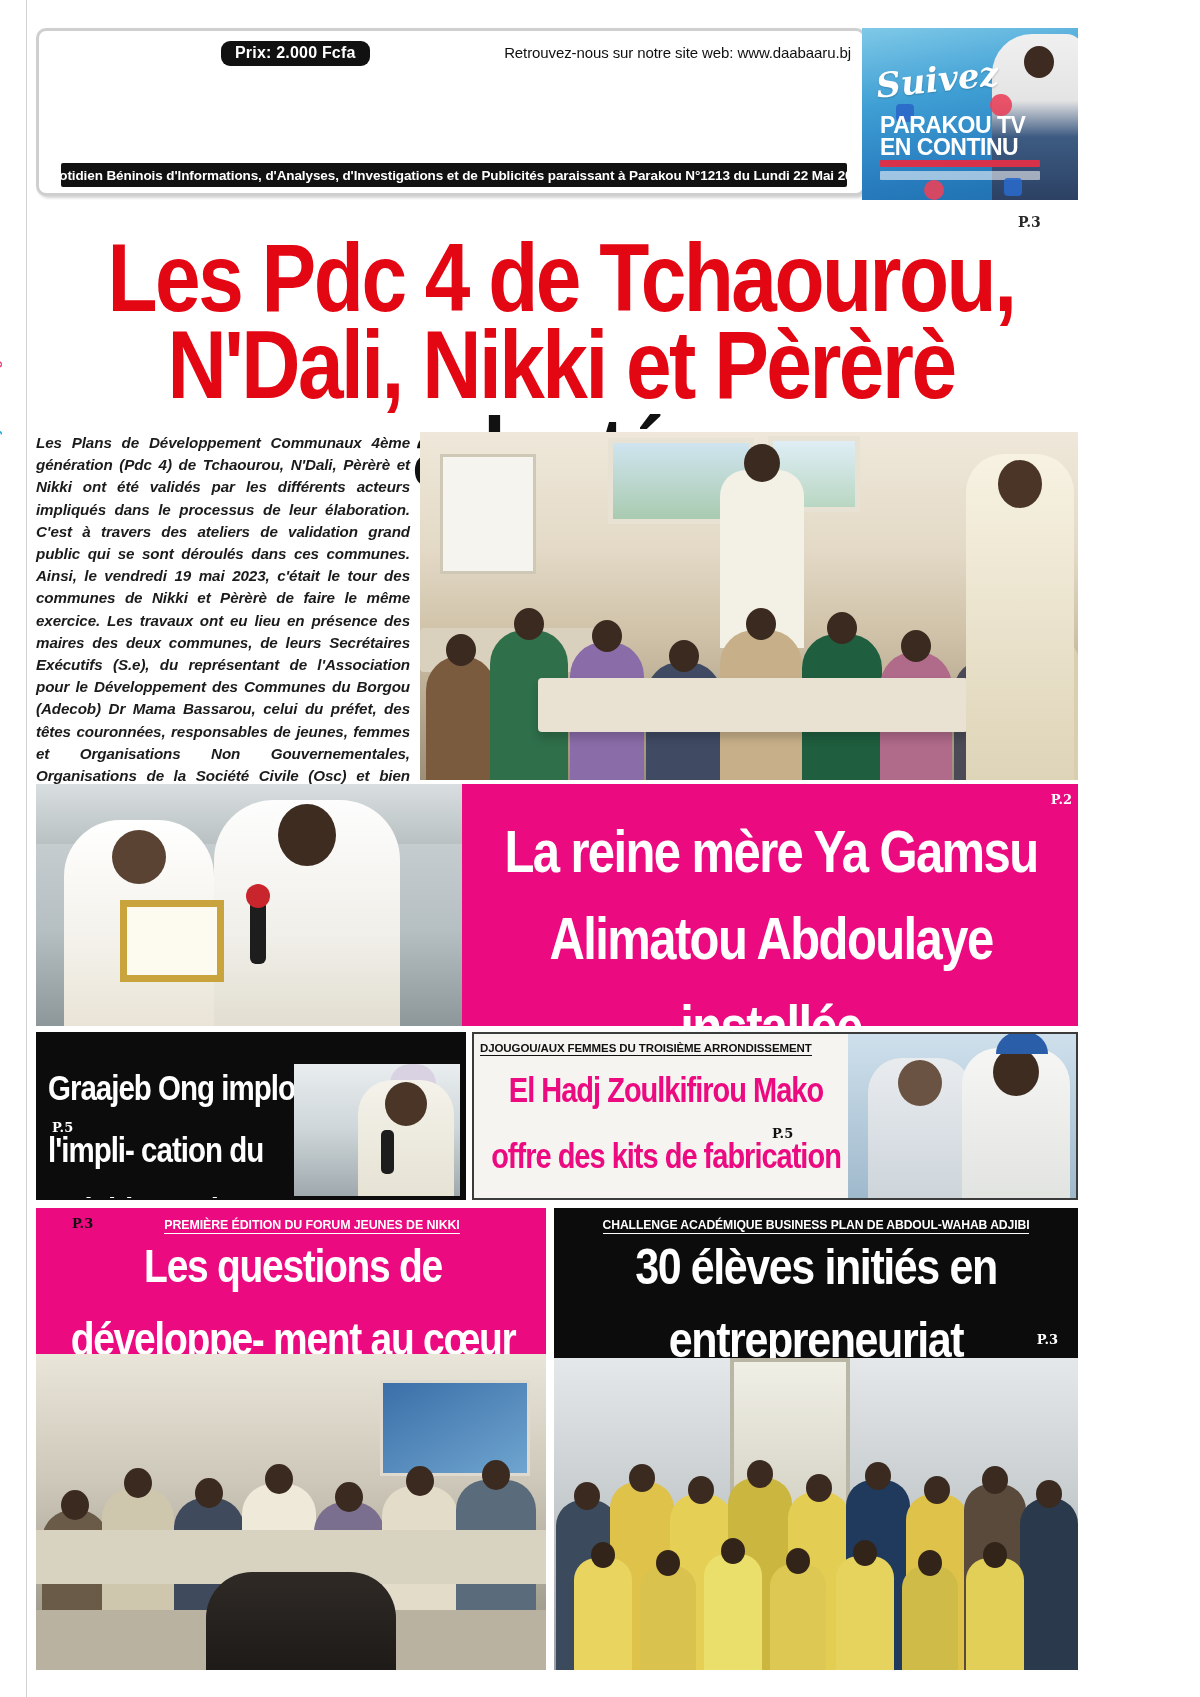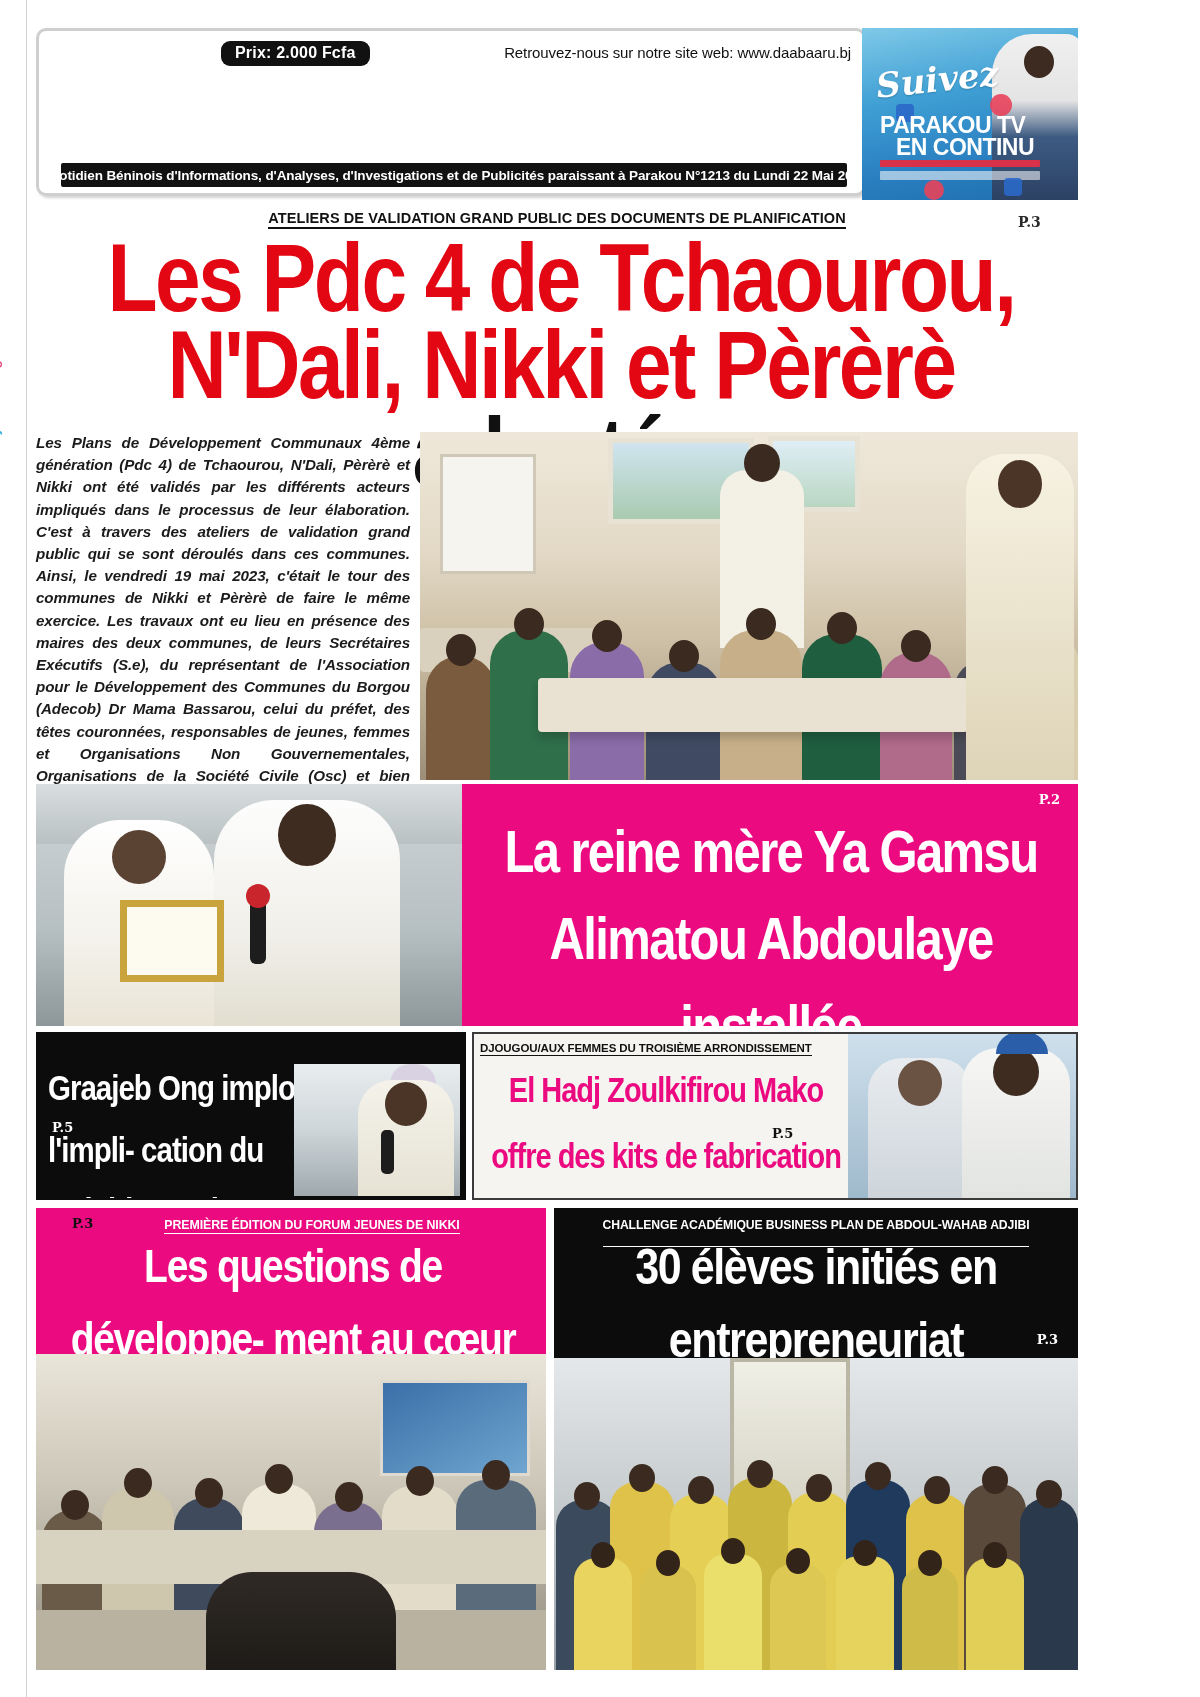--- a/index.html
+++ b/index.html
@@ -93,21 +93,21 @@
     text-shadow:0 1px 2px rgba(0,0,0,.2);
   }
   .tv-ad .l1 {
     position:absolute; left:18px; top:86px; width:170px;
     font-size:23px; font-weight:800; color:#fff; letter-spacing:-.5px;
     line-height:22px; font-family:"Liberation Sans", sans-serif;
   }
   .tv-ad .l2 {
     position:absolute; left:18px; top:108px; width:170px;
     font-size:23px; font-weight:800; color:#fff; letter-spacing:-.5px;
-    line-height:22px; font-family:"Liberation Sans", sans-serif;text-align:center;
+    line-height:22px; font-family:"Liberation Sans", sans-serif;
   }
   .tv-ad .sub {
     position:absolute; left:18px; top:132px; width:160px; height:7px;
     background:#d8324a; border-radius:1px;
   }
   .tv-ad .bar2 {
     position:absolute; left:18px; top:143px; width:160px; height:9px;
     background:rgba(255,255,255,.55); border-radius:1px;
   }
   .tv-ad .person {
@@ -260,21 +260,21 @@
     content:""; position:absolute; left:-4px; top:-16px; width:24px; height:24px;
     border-radius:50%; background:#c9252c;
   }
   .sec-pink .kicker {
     position:absolute; left:432px; top:10px; width:604px;
     text-align:center; color:#fff; font-size:13.6px; font-weight:800;
     letter-spacing:.1px;
   }
   .sec-pink .kicker span { border-bottom:2px solid #fff; padding-bottom:1px; }
   .sec-pink .pref {
-    position:absolute; right:18px; top:8px; color:#fff;
+    position:absolute; right:6px; top:8px; color:#fff;
     font-size:13px; font-weight:700; font-family:"DejaVu Serif", serif;
   }
   .sec-pink .head {
     position:absolute; left:428px; top:24px; width:614px;
     text-align:center; color:#fff; font-weight:800;
     font-size:49px; line-height:73px; letter-spacing:-1.6px;
     transform:scaleY(1.2); transform-origin:top center;
   }
 
   
@@ -423,21 +423,21 @@
 
   
   .sec-ent {
     position:absolute; left:554px; top:1208px; width:524px; height:462px;
     background:#0c0c0c; overflow:hidden;
   }
   .sec-ent .kicker {
     position:absolute; left:8px; top:10px; width:508px; text-align:center;
     color:#fff; font-size:12.2px; font-weight:800; letter-spacing:-.1px;
   }
-  .sec-ent .kicker span { border-bottom:1.5px solid #fff; padding-bottom:14px;margin-top:16px; }
+  .sec-ent .kicker span { border-bottom:1.5px solid #fff; padding-bottom:1px;margin-top:16px; }
   .sec-ent .head {
     position:absolute; left:8px; top:22px; width:508px; text-align:center;
     color:#fff; font-weight:800; font-size:43px; line-height:62px;
     letter-spacing:-1.4px; transform:scaleY(1.18); transform-origin:top center;
   }
   .sec-ent .pref {
     position:absolute; right:20px; top:124px; color:#fff;
     font-size:13px; font-weight:700; font-family:"DejaVu Serif", serif;
   }
   .sec-ent .photo {
@@ -507,23 +507,20 @@
     <div class="bub fb"></div>
     <div class="bub b1"></div>
     <div class="l1">PARAKOU TV</div>
     <div class="l2">EN CONTINU</div>
     <div class="sub"></div>
     <div class="bar2"></div>
     <div class="bub b2"></div>
     <div class="bub fb2"></div>
   </div>
 
-  <div class="kicker-1">
-    <span>ATELIERS DE VALIDATION GRAND PUBLIC DES DOCUMENTS DE PLANIFICATION</span>
-  </div>
   <div class="pref-1">P.3</div>
 
   <div class="lead-head">
     <span>Les Pdc 4 de Tchaourou, N'Dali, Nikki et Pèrèrè</span>
     <span class="blk">adoptés</span>
   </div>
 
   <div class="lead-body">Les Plans de Développement Communaux 4ème génération (Pdc 4) de Tchaourou, N'Dali, Pèrèrè et Nikki ont été validés par les différents acteurs impliqués dans le processus de leur élaboration. C'est à travers des ateliers de validation grand public qui se sont déroulés dans ces communes. Ainsi, le vendredi 19 mai 2023, c'était le tour des communes de Nikki et Pèrèrè de faire le même exercice. Les travaux ont eu lieu en présence des maires des deux communes, de leurs Secrétaires Exécutifs (S.e), du représentant de l'Association pour le Développement des Communes du Borgou (Adecob) Dr Mama Bassarou, celui du préfet, des têtes couronnées, responsables de jeunes, femmes et Organisations Non Gouvernementales, Organisations de la Société Civile (Osc) et bien d'autres acteurs de développement.</div>
 
   <div class="lead-photo">

